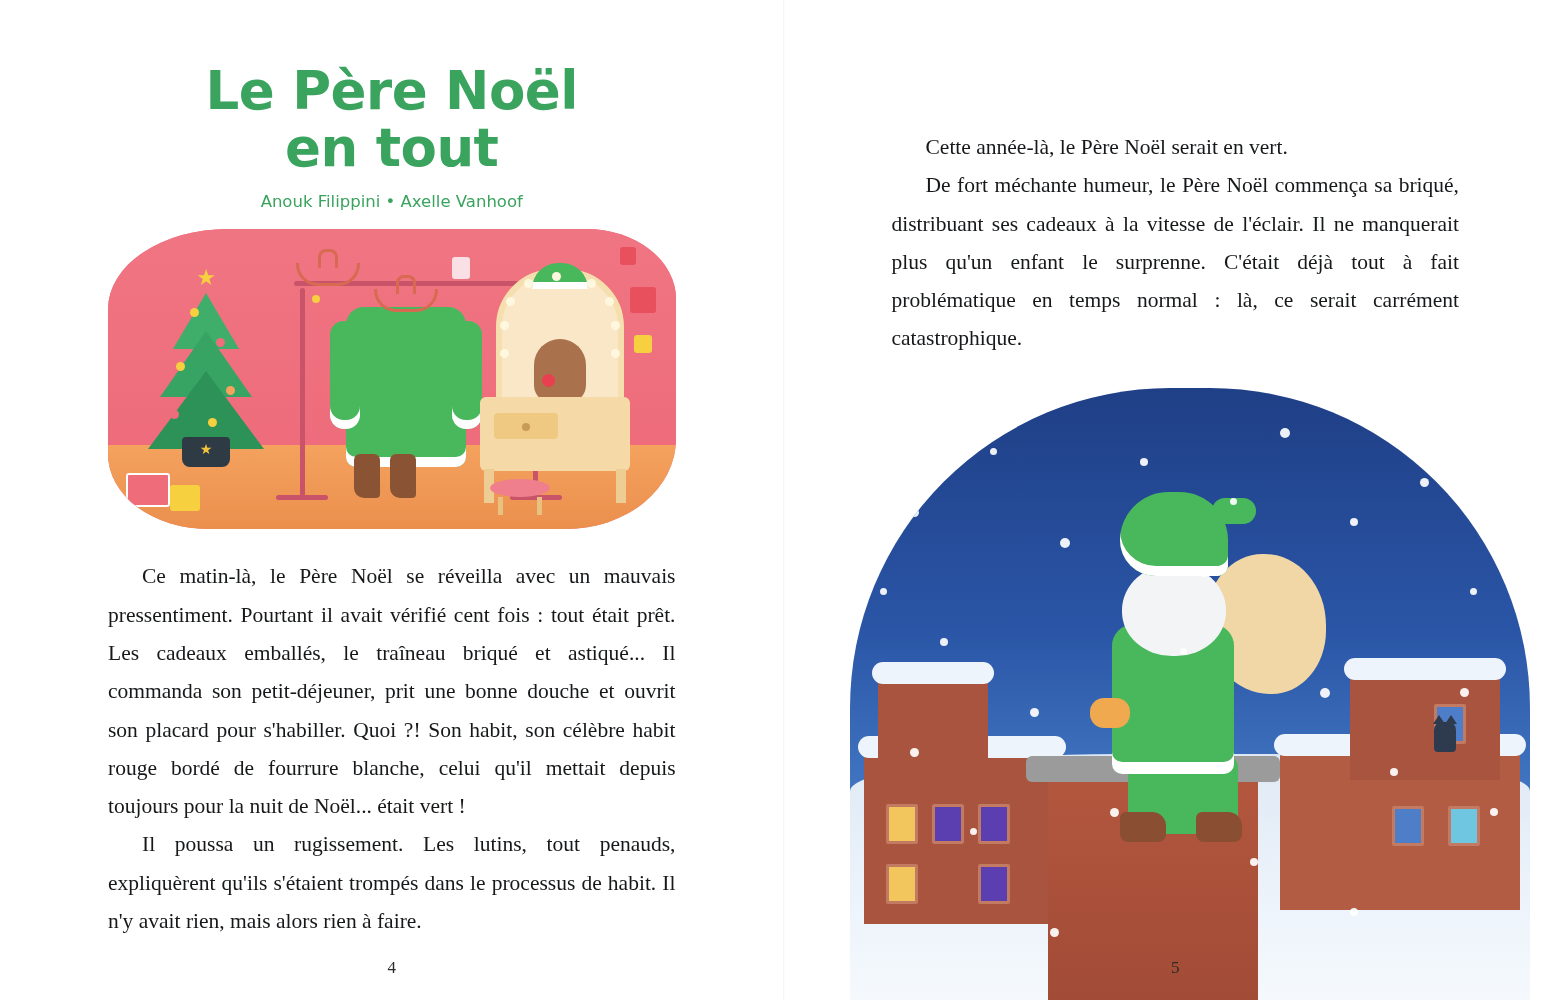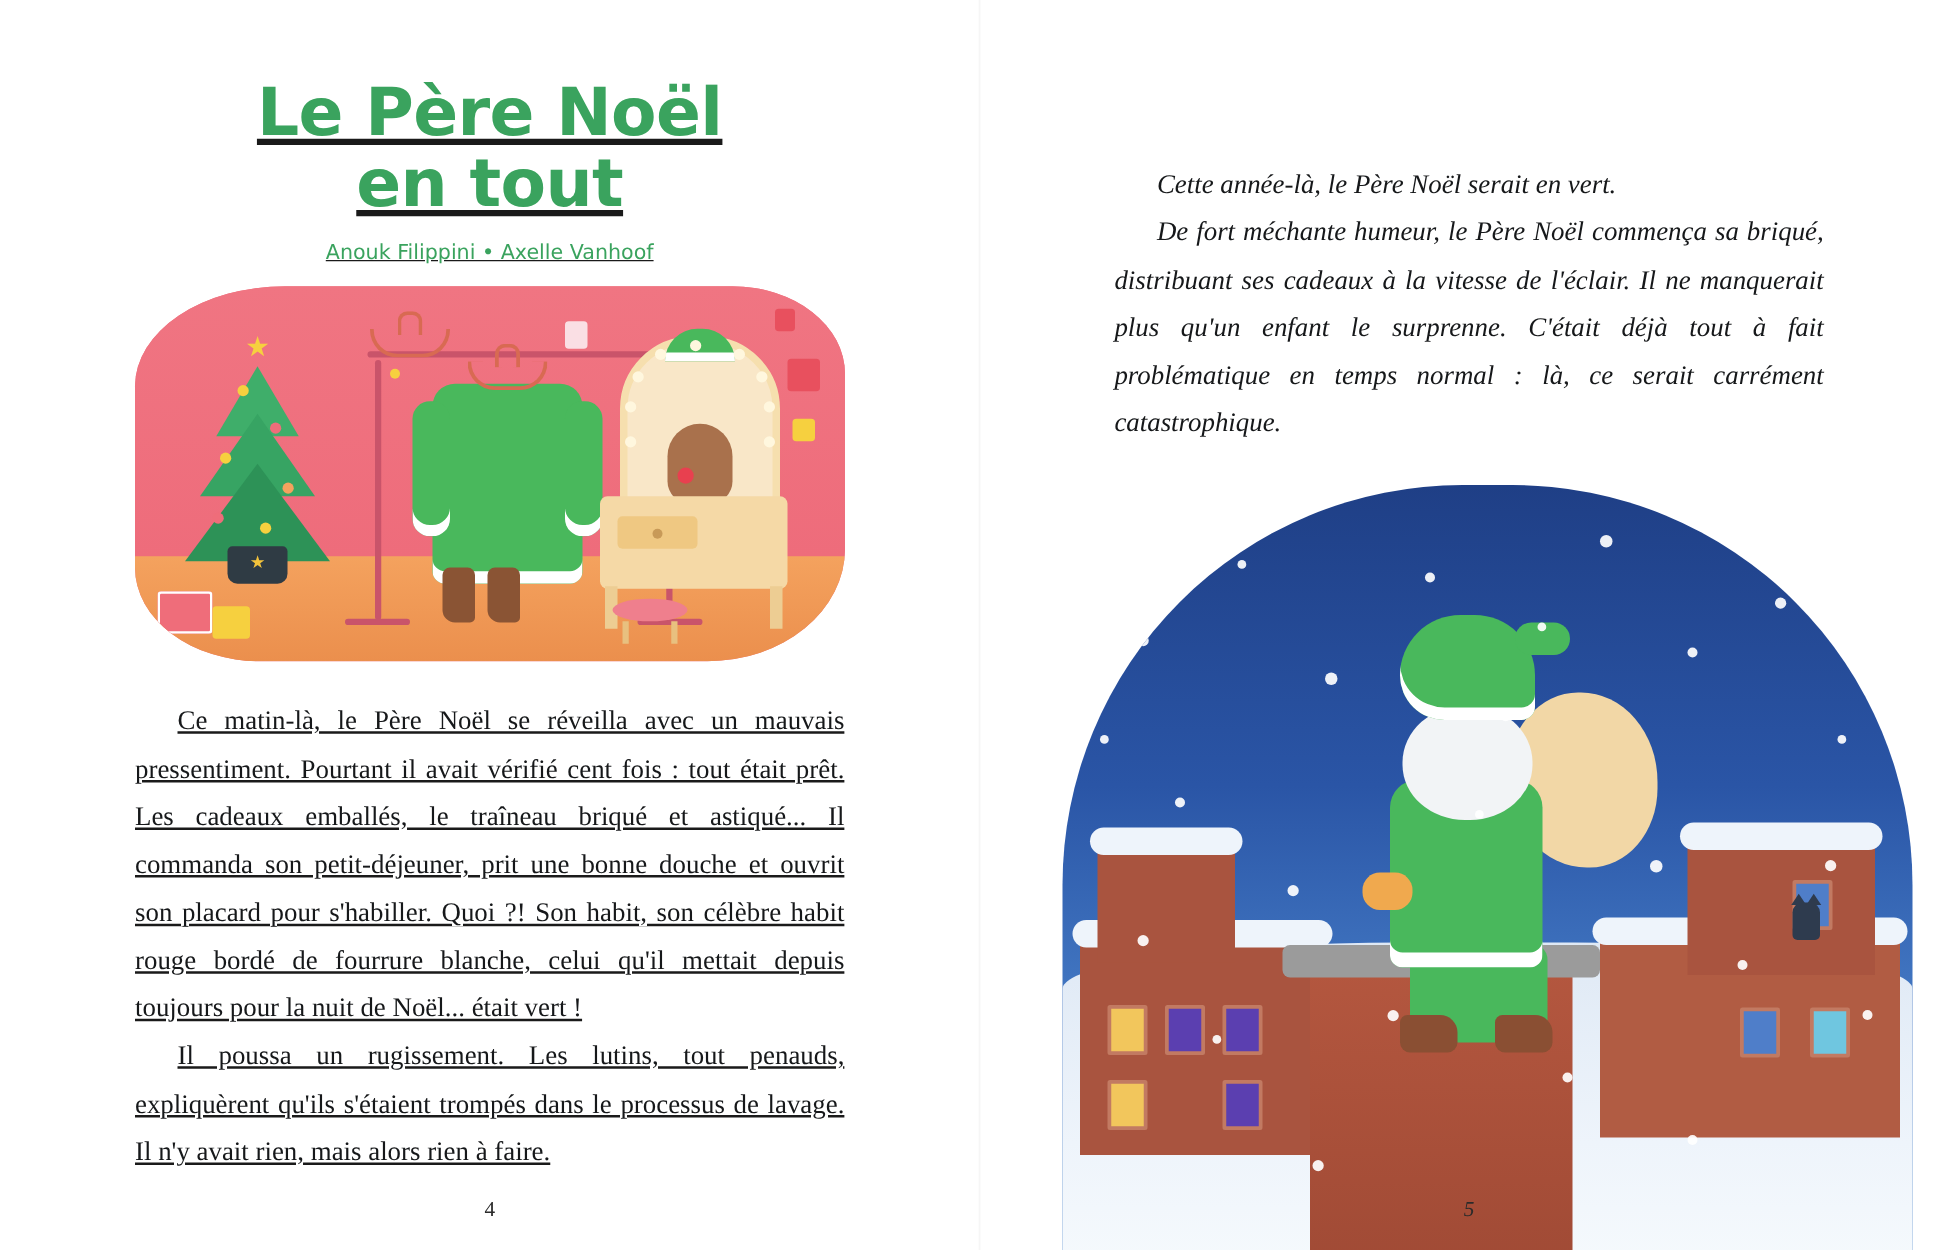--- a/index.html
+++ b/index.html
@@ -19,22 +19,22 @@
     width: 1567px;
     height: 1000px;
     display: flex;
   }
   .page {
     position: relative;
     width: 783.5px;
     height: 1000px;
     box-sizing: border-box;
   }
-  .page-left { padding: 0 108px 12px 108px; text-decoration: underline; }
-  .page-right { padding: 0 108px 0 108px; font-style: italic; }
+  .page-left { padding: 0 108px 12px 108px; }
+  .page-right { padding: 0 108px 0 108px; }
 
   
   .title {
     margin: 0;
     padding-top: 62px;
     text-align: center;
     font-family: "DejaVu Sans", sans-serif;
     font-weight: bold;
     font-size: 53px;
     line-height: 1.08;
@@ -290,21 +290,21 @@
             <div class="seat"></div>
             <div class="sleg" style="left:8px;"></div>
             <div class="sleg" style="right:8px;"></div>
           </div>
         </div>
       </div>
     </div>
 
     <div class="body-text">
       <p>Ce matin-là, le Père Noël se réveilla avec un mauvais pressentiment. Pourtant il avait vérifié cent fois : tout était prêt. Les cadeaux emballés, le traîneau briqué et astiqué... Il commanda son petit-déjeuner, prit une bonne douche et ouvrit son placard pour s'habiller. Quoi ?! Son habit, son célèbre habit rouge bordé de fourrure blanche, celui qu'il mettait depuis toujours pour la nuit de Noël... était vert !</p>
-      <p class="rp">Il poussa un rugissement. Les lutins, tout penauds, expliquèrent qu'ils s'étaient trompés dans le processus de lavage. Il n'y avait rien, mais alors rien à faire.</p>
+      <p class="rp">Il poussa un rugissement. Les lutins, tout penauds, expliquèrent qu'ils s'étaient trompés dans le processus de habit. Il n'y avait rien, mais alors rien à faire.</p>
     </div>
 
     <div class="folio">4</div>
   </div>
 
   <div class="page page-right">
 
     <div class="body-text">
       <p>Cette année-là, le Père Noël serait en vert.</p>
       <p>De fort méchante humeur, le Père Noël commença sa briqué, distribuant ses cadeaux à la vitesse de l'éclair. Il ne manquerait plus qu'un enfant le surprenne. C'était déjà tout à fait problématique en temps normal : là, ce serait carrément catastrophique.</p>

